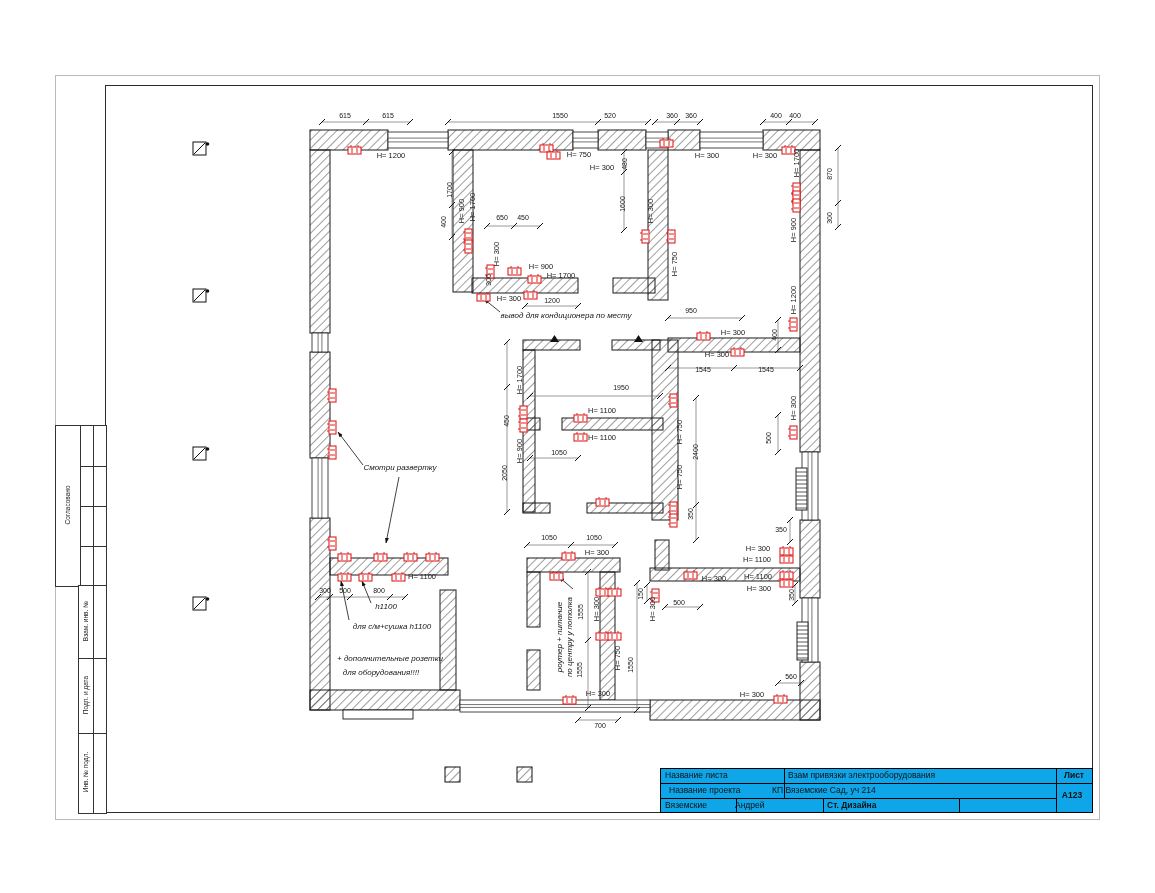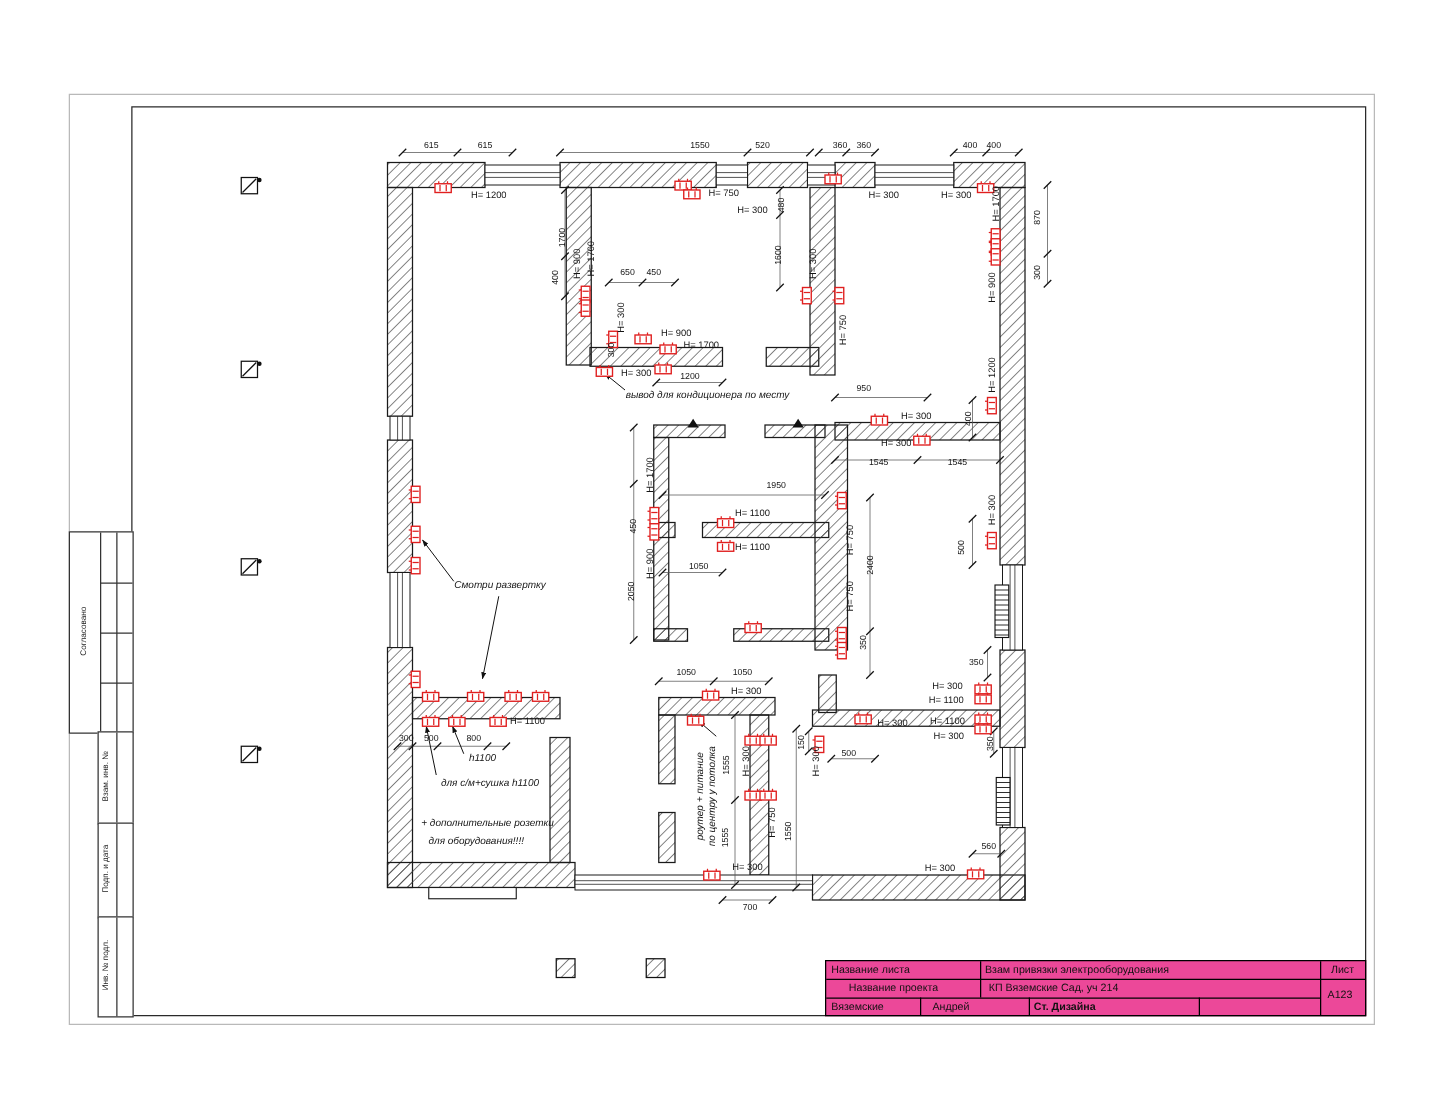--- a/index.html
+++ b/index.html
@@ -9,25 +9,25 @@
   .frame{position:absolute;left:105px;top:85px;width:986px;height:726px;border:1px solid #2a2a2a;}
   .abs{position:absolute;}
   .vtext{position:absolute;transform:translate(-50%,-50%) rotate(-90deg);white-space:nowrap;
          font-size:6.5px;color:#222;}
   
   .stamp{position:absolute;border:1px solid #333;background:#fff;}
   .stamp .vline{position:absolute;top:0;bottom:0;width:0;border-left:1px solid #333;}
   .stamp .hline{position:absolute;height:0;border-top:1px solid #333;}
   
   .tb{position:absolute;left:660px;top:768px;width:431px;height:43px;border:1px solid #000;
-      font-size:8.5px;background:#ec4899;}
+      font-size:8.5px;background:#0ea5e9;}
   .tb .cell{position:absolute;overflow:hidden;white-space:nowrap;padding:1px 0 0 4px;box-sizing:border-box;}
   .tb .line-h{position:absolute;border-top:1px solid #000;height:0;}
   .tb .line-v{position:absolute;border-left:1px solid #000;width:0;}
-  .tb .ctr{text-align:center;padding-left:0;}
+  .tb .ctr{text-align:center;padding-left:0;font-weight:bold;}
   svg text{fill:#151515;}
   text.d{font-size:7px;}
   text.h{font-size:7.5px;}
   text.a{font-size:8px;font-style:italic;}
 </style>
 </head>
 <body>
 
 <div class="sheet">
 
@@ -775,21 +775,21 @@
     <div class="line-h" style="left:0;width:395px;top:29px;"></div>
     <div class="line-v" style="left:123px;top:0;height:29px;"></div>
     <div class="line-v" style="left:395px;top:0;height:43px;"></div>
     <div class="line-v" style="left:75px;top:29px;height:14px;"></div>
     <div class="line-v" style="left:162px;top:29px;height:14px;"></div>
     <div class="line-v" style="left:298px;top:29px;height:14px;"></div>
 
     <div class="cell" style="left:0;top:0;width:123px;height:14px;">Название листа</div>
     <div class="cell" style="left:123px;top:0;width:272px;height:14px;">Взам привязки электрооборудования</div>
     <div class="cell ctr" style="left:395px;top:0;width:36px;height:14px;">Лист</div>
-    <div class="cell" style="left:14px;top:15px;width:123px;height:14px;">Название проекта</div>
-    <div class="cell" style="left:126px;top:15px;width:272px;height:14px;">КП Вяземские Сад, уч 214</div>
+    <div class="cell" style="left:4px;top:15px;width:123px;height:14px;">Название проекта</div>
+    <div class="cell" style="left:107px;top:15px;width:272px;height:14px;">КП Вяземские Сад, уч 214</div>
     <div class="cell ctr" style="left:393px;top:20px;width:36px;height:16px;">А123</div>
     <div class="cell" style="left:0;top:30px;width:75px;height:13px;">Вяземские</div>
-    <div class="cell" style="left:81px;top:30px;width:87px;height:13px;">Андрей</div>
+    <div class="cell" style="left:70px;top:30px;width:87px;height:13px;">Андрей</div>
     <div class="cell" style="left:162px;top:30px;width:136px;height:13px;font-weight:bold;">Ст. Дизайна</div>
   </div>
 
 </div>
 
 </body></html>

